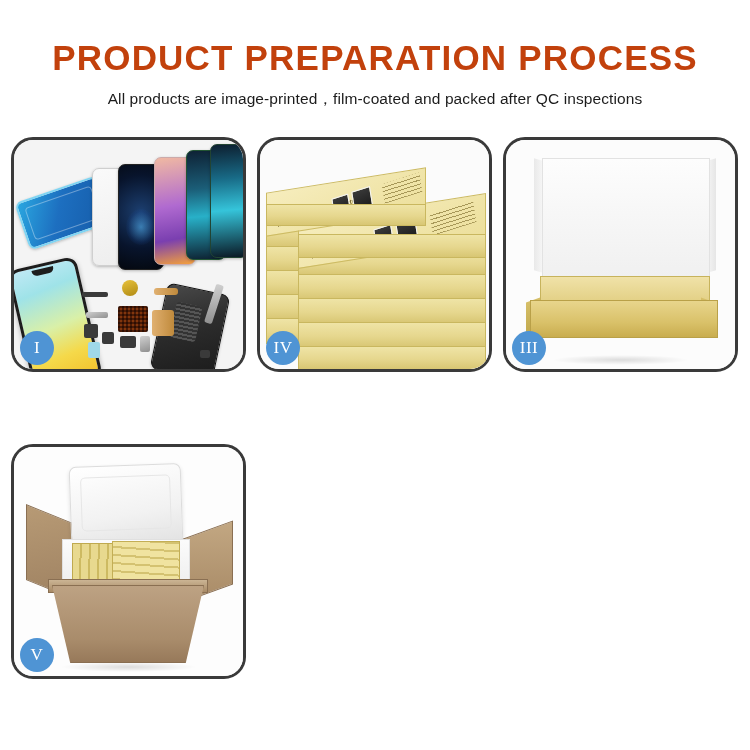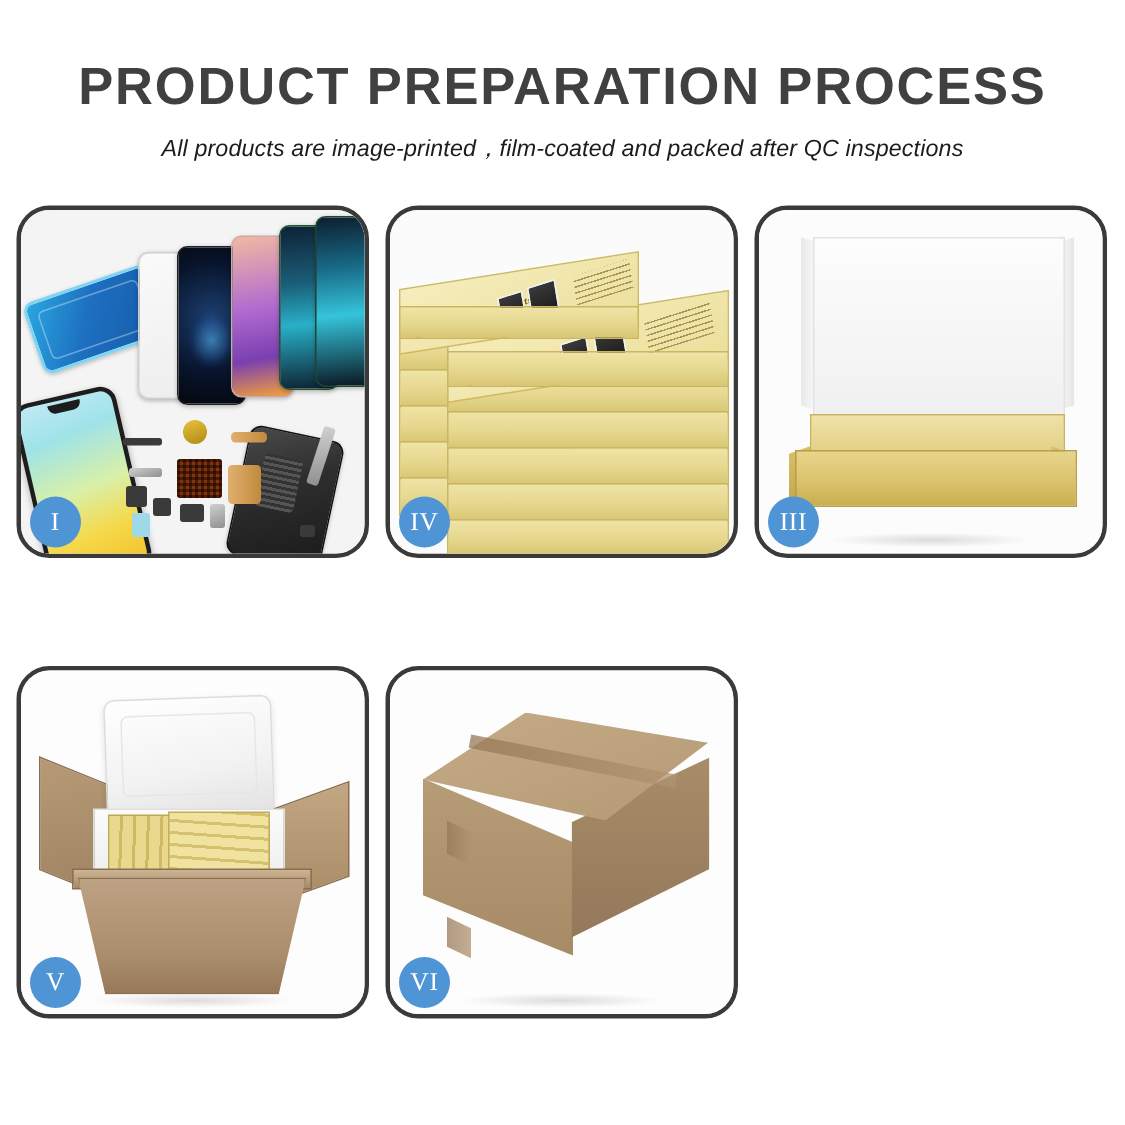--- a/index.html
+++ b/index.html
@@ -18,34 +18,33 @@
   
   #header {
     padding-top: 40px;
     text-align: center;
   }
   #page-title {
     font-family: "Liberation Sans", sans-serif;
     font-size: 35px;
     font-weight: 700;
     letter-spacing: 1.2px;
-    color: #404040;
+    color: #c2410c;
     line-height: 1.0;
     margin: 0;
     white-space: nowrap;
   }
   #page-subtitle {
     font-family: "Liberation Sans", sans-serif;
     font-size: 15.5px;
     font-weight: 400;
     color: #1c1c1c;
     margin: 14px 0 0 0;
     letter-spacing: 0.1px;
     white-space: nowrap;
-    font-style: italic;
   }
 
   
   #process-grid {
     position: absolute;
     left: 11px;
     top: 137px;
     width: 728px;
     display: grid;
     grid-template-columns: repeat(3, 235px);
@@ -551,28 +550,14 @@
         <div class="c5-inner"></div>
         <div class="c5-inner2"></div>
         <div class="c5-rim"></div>
         <div class="c5-body"></div>
         <div class="shadow-soft"></div>
       </div>
     </div>
     <div class="badge">V</div>
   </div>
 
-  <div class="panel">
-    <div class="panel-inner p6">
-      <div class="scene">
-        <div class="c6-left"></div>
-        <div class="c6-right"></div>
-        <div class="c6-top"></div>
-        <div class="c6-tape c6-tape-top"></div>
-        <div class="c6-tape c6-tape-l1"></div>
-        <div class="c6-tape c6-tape-l2"></div>
-        <div class="shadow-soft"></div>
-      </div>
-    </div>
-    <div class="badge">VI</div>
-  </div>
 
 </div>
 
 </body></html>

